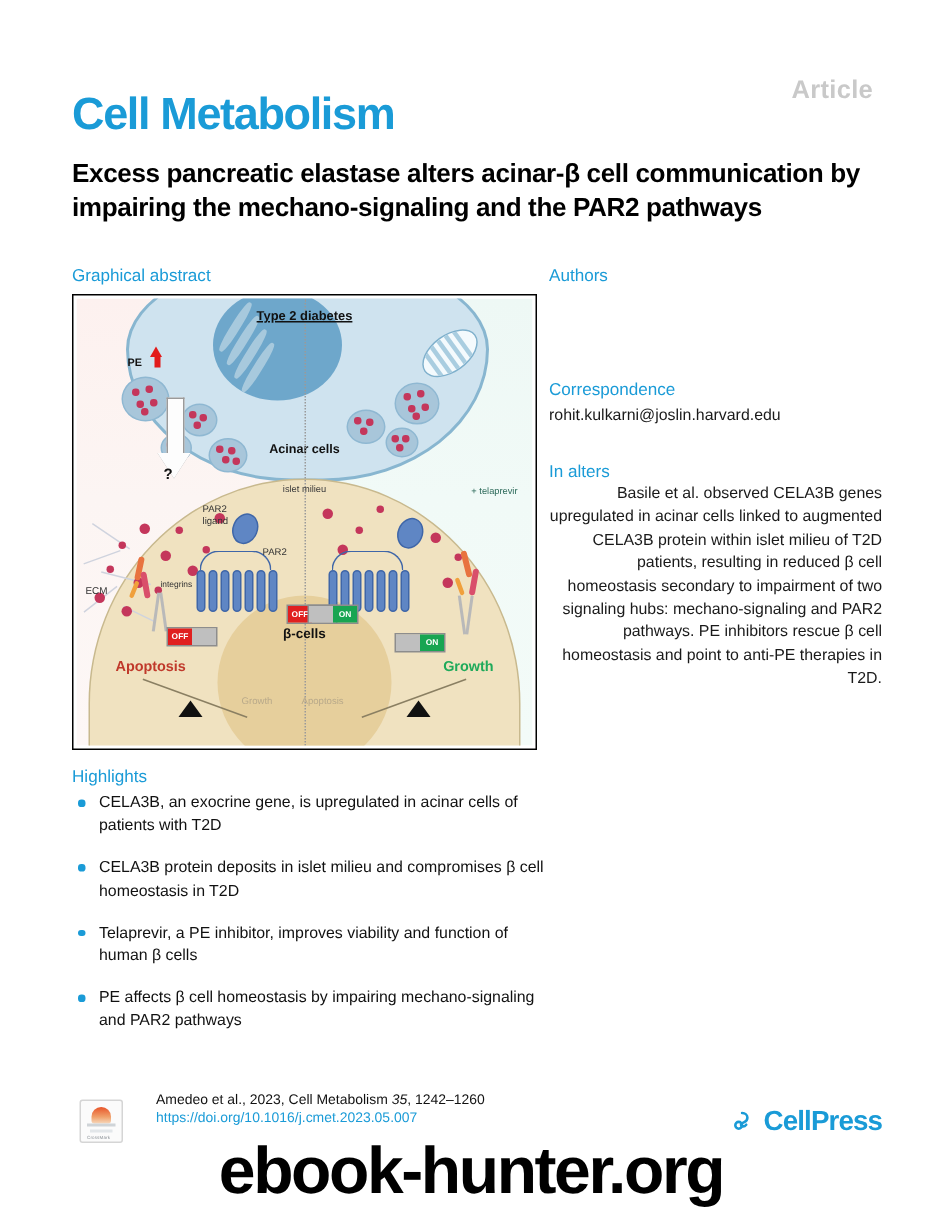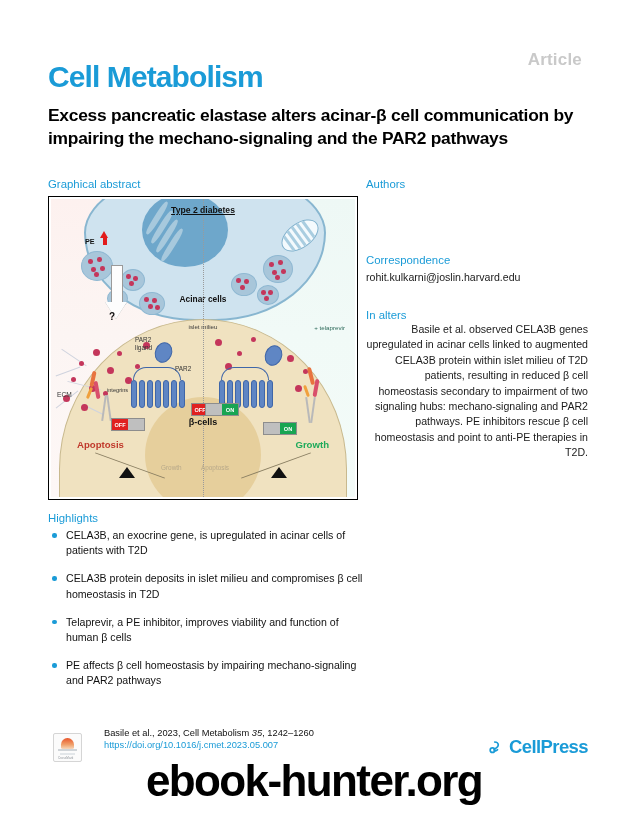--- a/index.html
+++ b/index.html
@@ -896,21 +896,21 @@
   <div class="rcol-text" id="inbrief-text">Basile et al. observed CELA3B genes upregulated in acinar cells linked to augmented CELA3B protein within islet milieu of T2D patients, resulting in reduced β cell homeostasis secondary to impairment of two signaling hubs: mechano-signaling and PAR2 pathways. PE inhibitors rescue β cell homeostasis and point to anti-PE therapies in T2D.</div>
 
   <div class="crossmark">
     <div class="cm-dome"></div>
     <div class="cm-bar"></div>
     <div class="cm-bar2"></div>
     <div class="cm-word">CrossMark</div>
   </div>
 
   <div class="footer-cite">
-    <div><span>Basile et al., 2023, Cell Metabolism </span><em>35</em><span>, 1242–1260</span></div>
+    <div><span>Amedeo et al., 2023, Cell Metabolism </span><em>35</em><span>, 1242–1260</span></div>
     <div class="footer-doi">https://doi.org/10.1016/j.cmet.2023.05.007</div>
   </div>
 
   <div class="cellpress">
     <svg width="17" height="17" viewBox="0 0 24 24">
       <path d="M9.5 4.2c3 0 5 2 5 4.4 0 2.2-1.6 3.6-3.4 4.4-1.6.7-2.6 1.3-2.6 2.3 0 .9.8 1.5 1.9 1.5 1.4 0 2.4-.8 3-1.6" fill="none" stroke="#1a9bd7" stroke-width="2.4" stroke-linecap="round"></path>
       <circle cx="6.3" cy="15.8" r="3.2" fill="none" stroke="#1a9bd7" stroke-width="2.4"></circle>
     </svg>
     <span class="cp-word">CellPress</span>
   </div>

